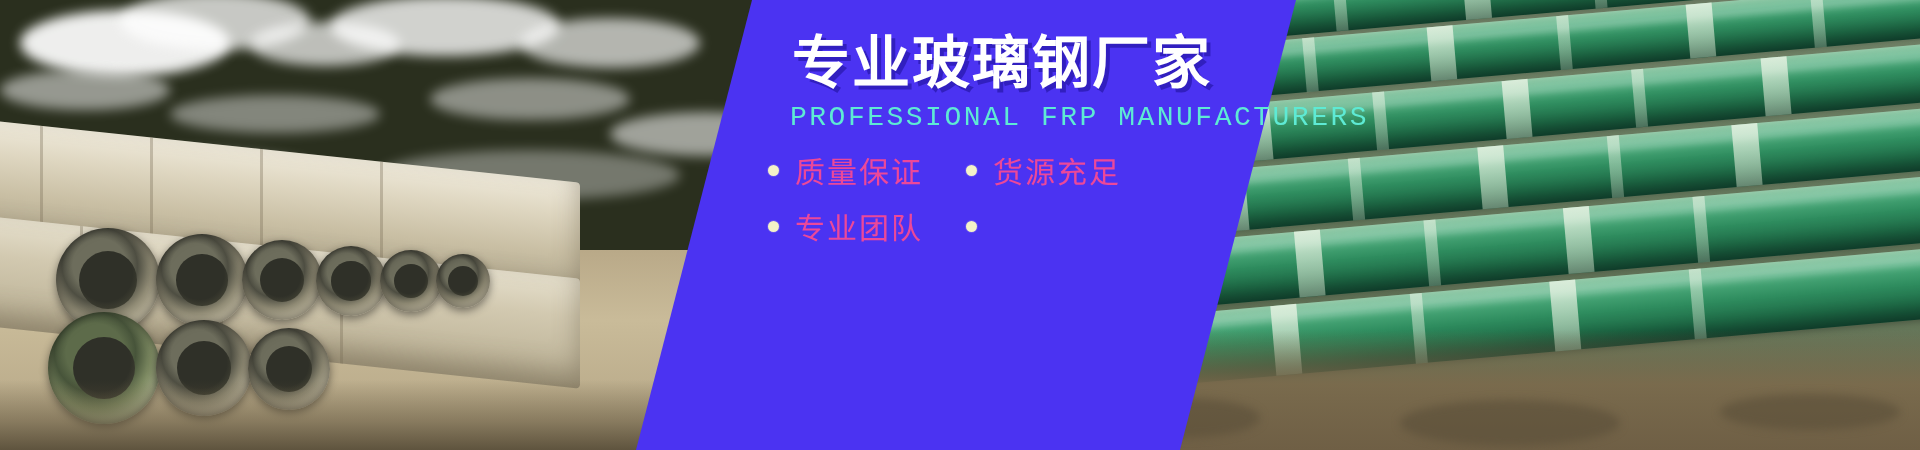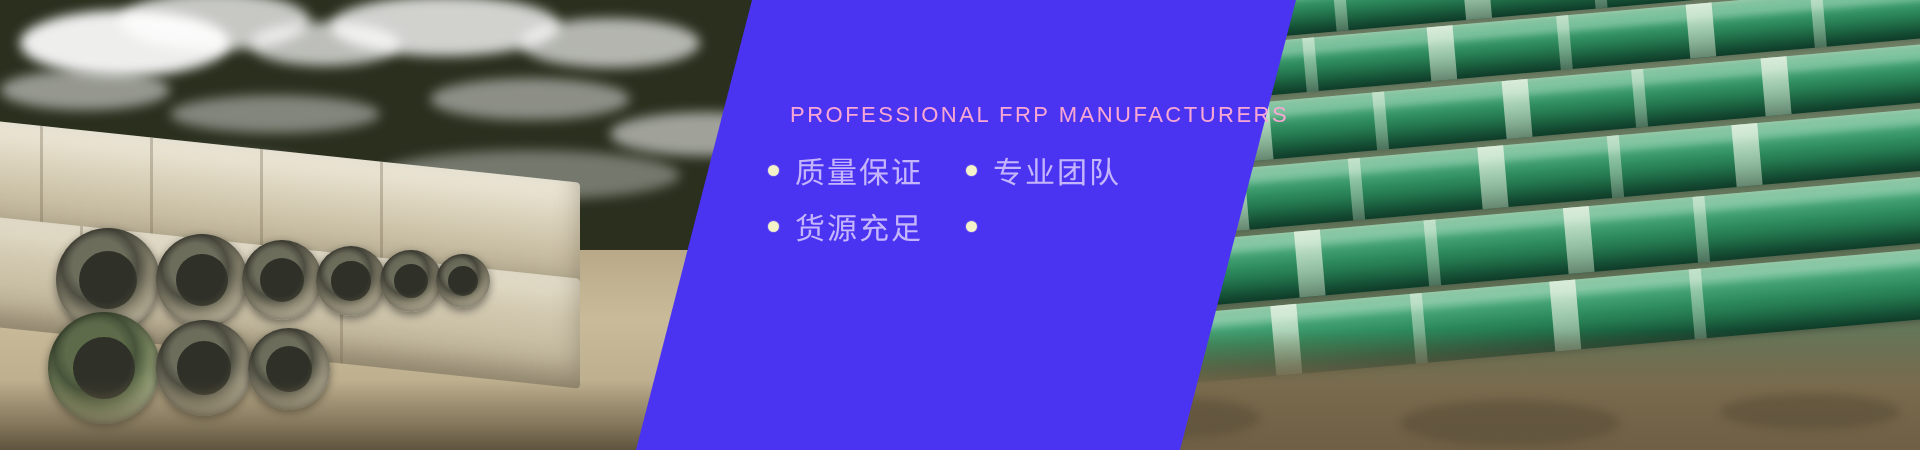--- a/index.html
+++ b/index.html
@@ -104,35 +104,35 @@
   .headline{
     position:absolute;left:36px;top:16px;
     font-size:58px;line-height:1;font-weight:bold;color:#ffffff;
     letter-spacing:2px;
     text-shadow:4px 4px 0 rgba(30,14,150,.55);
     white-space:nowrap;
     font-family:"Liberation Sans","DejaVu Sans",sans-serif;
   }
   .subhead{
     position:absolute;left:34px;top:84px;
-    font-family:Liberation Sans, sans-serif;
-    font-size:22px;letter-spacing:2.5px;color:#f9a8d4;white-space:nowrap;
+    font-family:Liberation Mono, monospace;
+    font-size:28px;letter-spacing:2.5px;color:#5eead4;white-space:nowrap;
   }
   .bullets{
     position:absolute;left:12px;top:124px;width:500px;
     display:grid;grid-template-columns:198px 210px;grid-auto-rows:56px;
     align-items:center;
   }
   .bullet{display:flex;align-items:center;gap:16px;}
   .dot{
     width:11px;height:11px;border-radius:50%;background:#f4f2c8;flex:none;
     box-shadow:0 0 0 1px rgba(255,255,255,.15);
   }
   .bullet span.txt{
-    font-size:30px;color:#c4b5fd;letter-spacing:2px;white-space:nowrap;
+    font-size:30px;color:#ec4899;letter-spacing:2px;white-space:nowrap;
     font-family:"Liberation Sans","DejaVu Sans",sans-serif;
     text-align:right;
   }
 </style>
 </head>
 <body>
 
 <div class="banner">
 
   <div class="photo-left">
@@ -262,38 +262,39 @@
       <div class="dirt-spot" style="left:740px;bottom:20px;width:180px;height:36px;"></div>
     </div>
   </div>
 
   <div class="panel">
     <div class="panel-shape"></div>
   </div>
 
   <div class="content">
 
+    <div class="headline">专业玻璃钢厂家</div>
 
     <div class="subhead">PROFESSIONAL  FRP  MANUFACTURERS</div>
 
     <div class="bullets">
 
       <div class="bullet">
         <span class="dot"></span>
         <span class="txt">质量保证</span>
       </div>
 
       <div class="bullet">
         <span class="dot"></span>
-        <span class="txt">专业团队</span>
+        <span class="txt">货源充足</span>
       </div>
 
       <div class="bullet">
         <span class="dot"></span>
-        <span class="txt">货源充足</span>
+        <span class="txt">专业团队</span>
       </div>
 
       <div class="bullet">
         <span class="dot"></span>
       </div>
 
     </div>
   </div>
 </div>
 

